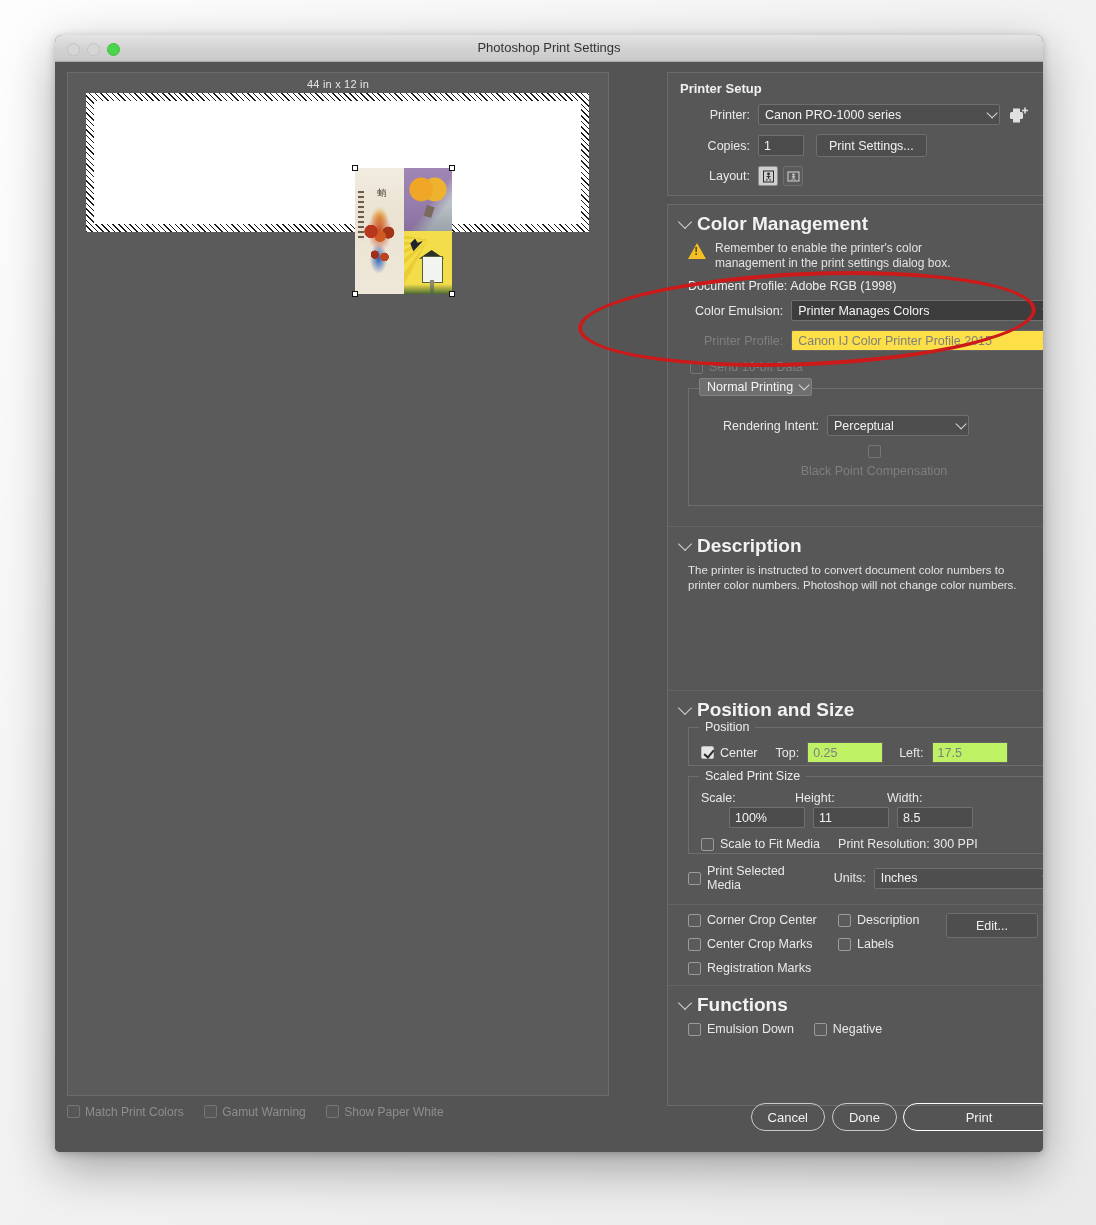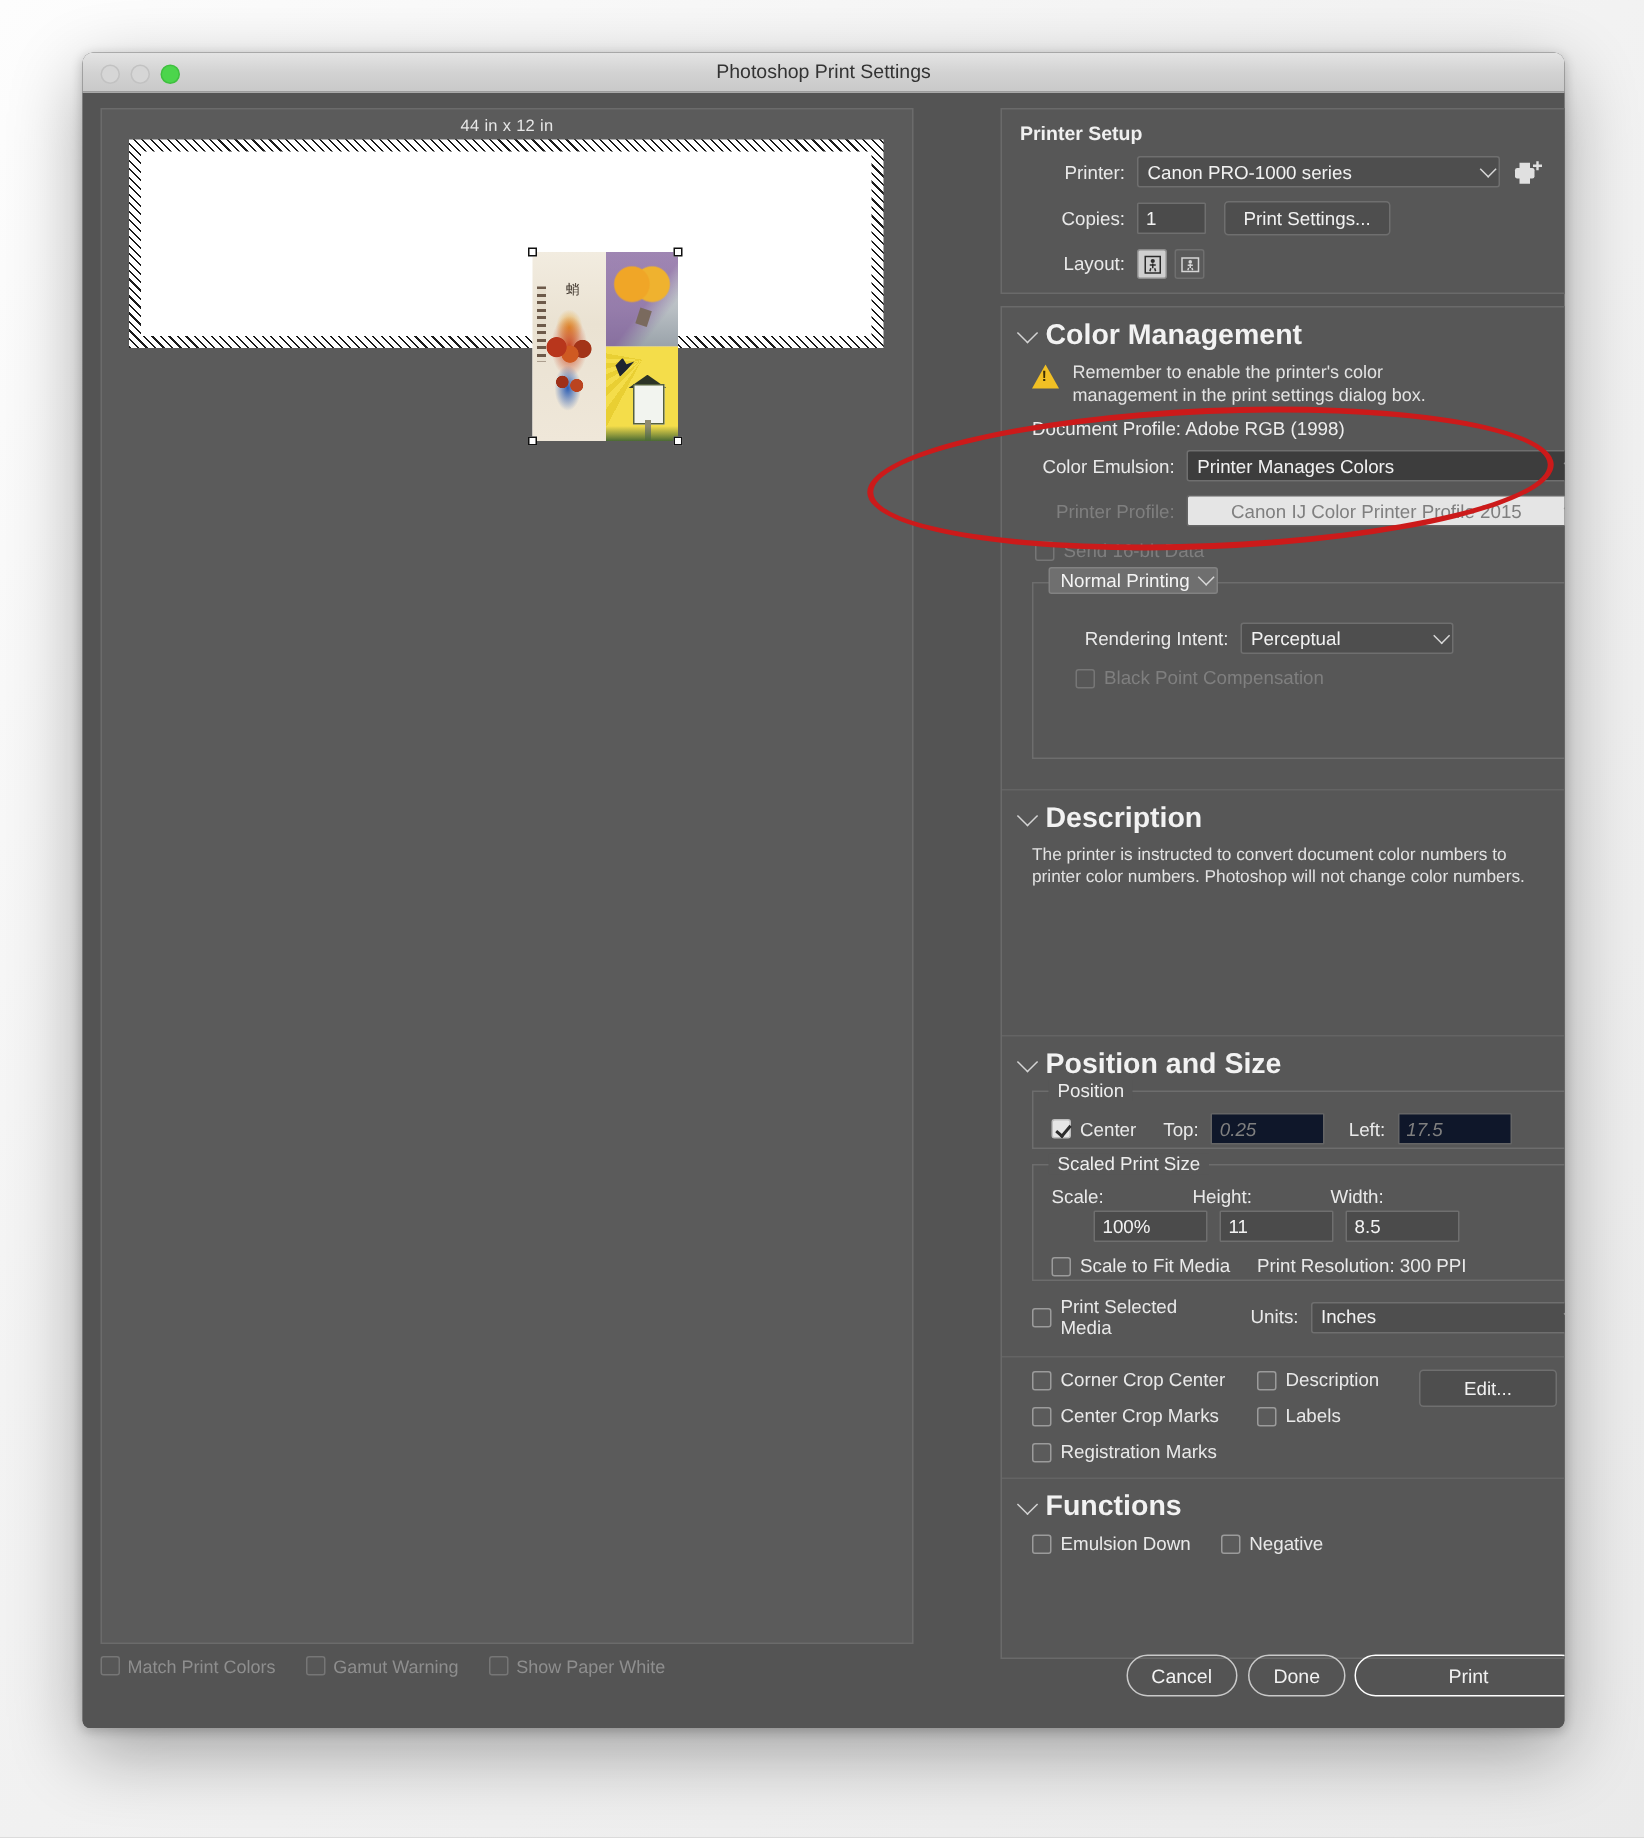--- a/index.html
+++ b/index.html
@@ -331,22 +331,22 @@
     content:"!";
     position:absolute; left:-2.5px; top:3px;
     font-size:10px; font-weight:bold; color:#3a2d05;
     font-family:"Liberation Sans", sans-serif;
   }
   .warn-text { font-size:12px; color:#e3e3e3; line-height:1.25; }
 
   .doc-profile { font-size:12.5px; color:#ededed; margin:3px 0 7px 8px; }
 
   .disabled { color:#7f7f7f !important; }
-  .txtbox.disabled-box { color:#7f7f7f; background:#0f172a; border-color:#656565;font-style:italic; }
-  .fake-select.disabled-box { color:#7f7f7f; background:#e5e5e5; border-color:#656565;justify-content:center; }
+  .txtbox.disabled-box { color:#7f7f7f; background:#bef264; border-color:#656565; }
+  .fake-select.disabled-box { color:#7f7f7f; background:#fde047; border-color:#656565; }
   .fake-select.disabled-box .chev { border-color:#7a7a7a; }
 
   
   .cb {
     width:13px; height:13px;
     background:#5b5b5b;
     border:1px solid #9b9b9b;
     border-radius:2px;
     display:inline-block;
     box-sizing:border-box;
@@ -576,21 +576,21 @@
                 </span>
 
                 <div class="row" style="margin-top:12px;">
                   <span class="lbl" style="width:118px;">Rendering Intent:</span>
                   <div class="fake-select" style="width:142px;">
                     <span>Perceptual</span>
                     <i class="chev"></i>
                   </div>
                 </div>
 
-                <div class="cbrow disabled" style="margin-left:16px;">
+                <div class="cbrow disabled" style="margin-left:4px;flex-direction:column;">
                   <span class="cb dim"></span>
                   <span>Black Point Compensation</span>
                 </div>
               </div>
             </div>
 
             <div class="section" style="height:145px;">
               <div class="sec-head">
                 <i class="disclosure"></i>
                 <span>Description</span>

